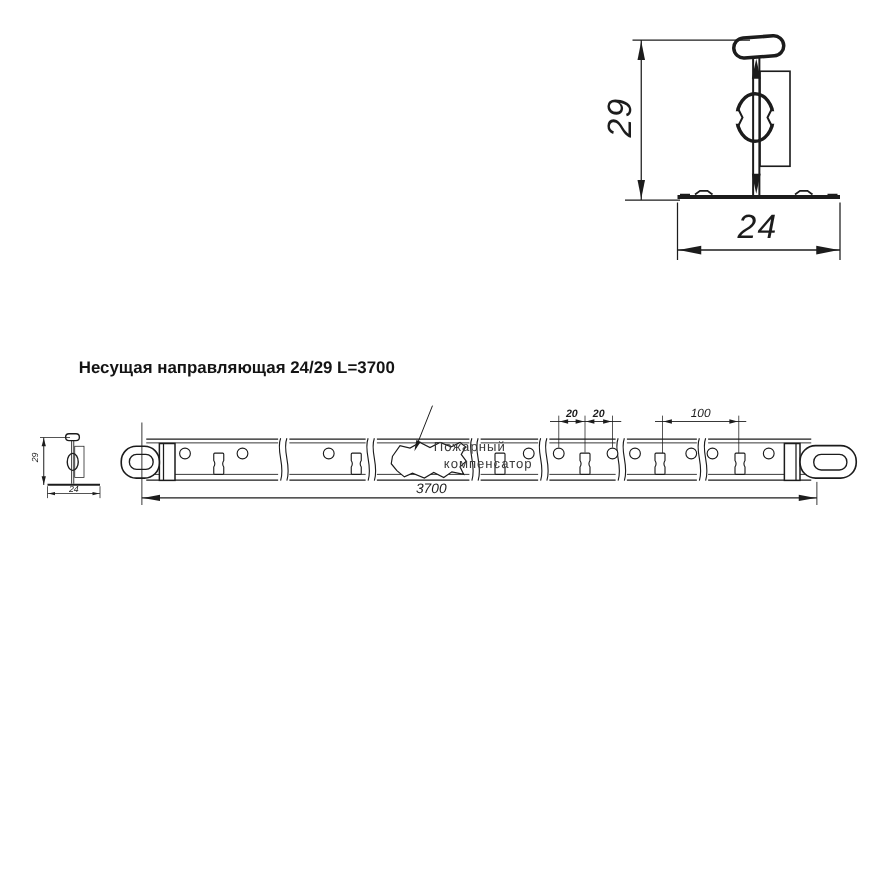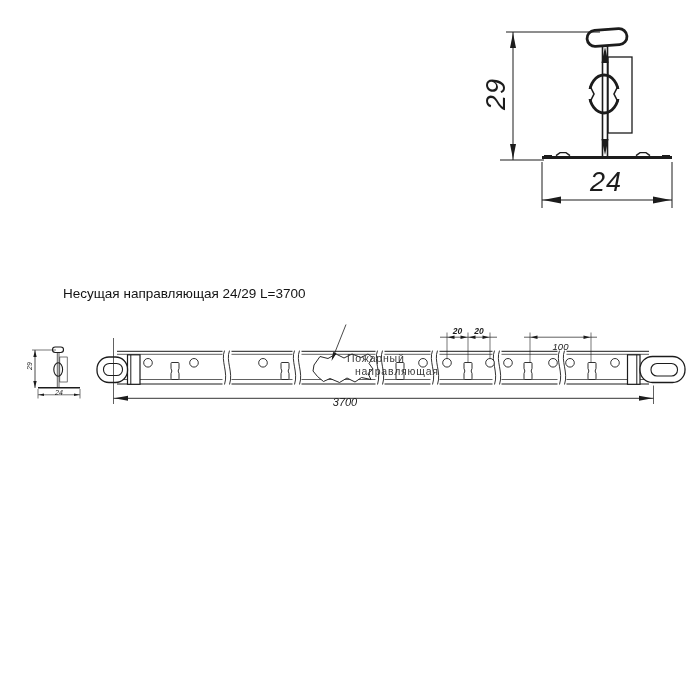--- a/index.html
+++ b/index.html
@@ -7,21 +7,21 @@
   svg{position:absolute;left:0;top:0;}
   .txt{position:absolute;color:#1c1c1c;white-space:nowrap;line-height:1;}
   .ctr{transform:translate(-50%,-50%);}
   .rot{transform:translate(-50%,-50%) rotate(-90deg);}
   .dim{font-style:italic;}
   .f27{font-size:27px;letter-spacing:1px;}
   .f11{font-size:11px;}
   .f95{font-size:9.5px;}
   .f85{font-size:8.5px;font-weight:bold;}
   .f7{font-size:7px;}
-  #title{font-weight:normal;font-size:13.5px;color:#141414;padding-left:38px;}
+  #title{font-weight:bold;font-size:13.5px;color:#141414;padding-left:38px;}
   #callout{font-size:10.5px;color:#3a3a3a;letter-spacing:.8px;line-height:12.5px;margin-top:36px;}
   #callout .l2{margin-left:8px;}
 </style>
 </head>
 <body style="background: rgb(255, 255, 255);">
 
 <svg width="700" height="700" viewBox="0 0 700 700">
 
   <g stroke="#1c1c1c" fill="none">
     <line x1="506" y1="32" x2="600" y2="32" stroke-width="1"></line>
@@ -171,19 +171,19 @@
 <div id="title" class="txt" style="left:25px;top:287px;">Несущая направляющая 24/29 L=3700</div>
 
 <div class="txt dim f27 rot" style="left:496px;top:94px;">29</div>
 <div class="txt dim f27 ctr" style="left:606px;top:182px;">24</div>
 
 <div class="txt dim f7 rot" style="left:28.5px;top:366px;">29</div>
 <div class="txt dim f7 ctr" style="left:59px;top:391.5px;">24</div>
 
 <div id="callout" class="txt" style="left:347px;top:316px;">
   <div class="l1">Пожарный</div>
-  <div class="l2">направляющая</div>
+  <div class="l2">компенсатор</div>
 </div>
 
 <div class="txt dim f85 ctr" style="left:457.5px;top:330.5px;">20</div>
 <div class="txt dim f85 ctr" style="left:479px;top:330.5px;">20</div>
-<div class="txt dim f95 ctr" style="left:560.5px;top:330.5px;margin-top:16px;">100</div>
-<div class="txt dim f11 ctr" style="left:345px;top:402px;">3700</div>
+<div class="txt dim f95 ctr" style="left:560.5px;top:330.5px;">100</div>
+<div class="txt dim f11 ctr" style="left:345px;top:392px;">3700</div>
 
 </body></html>

